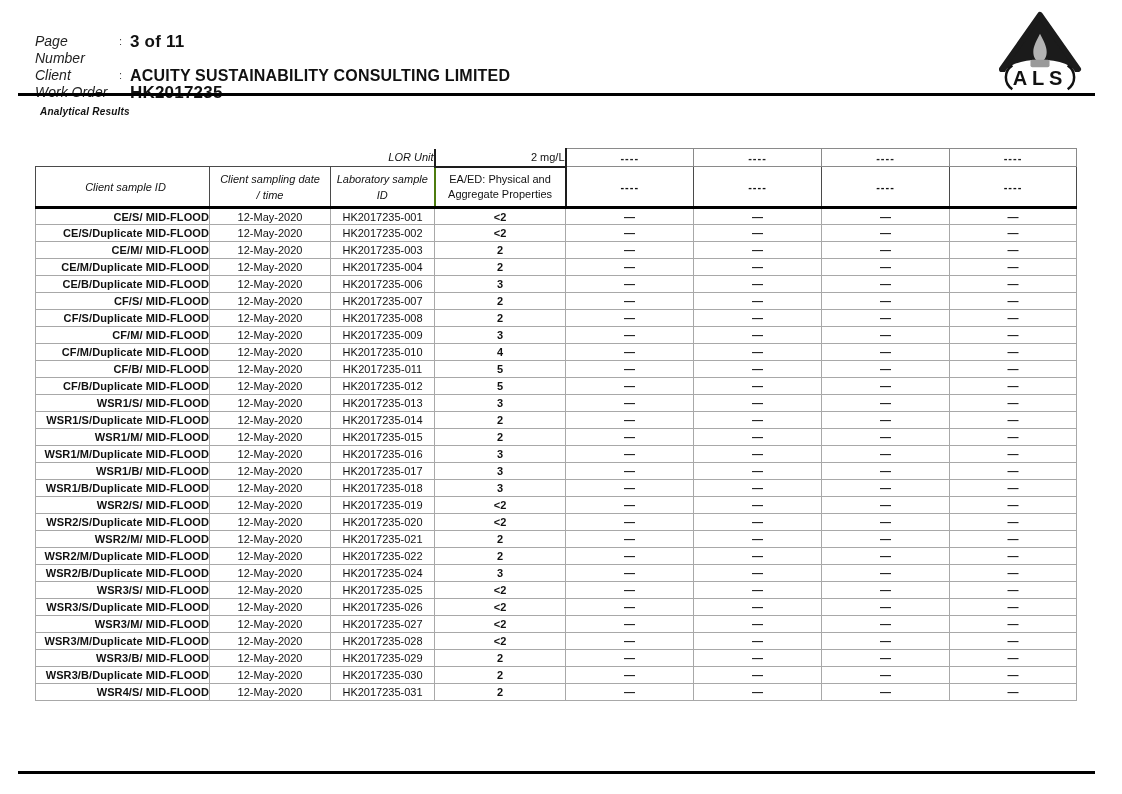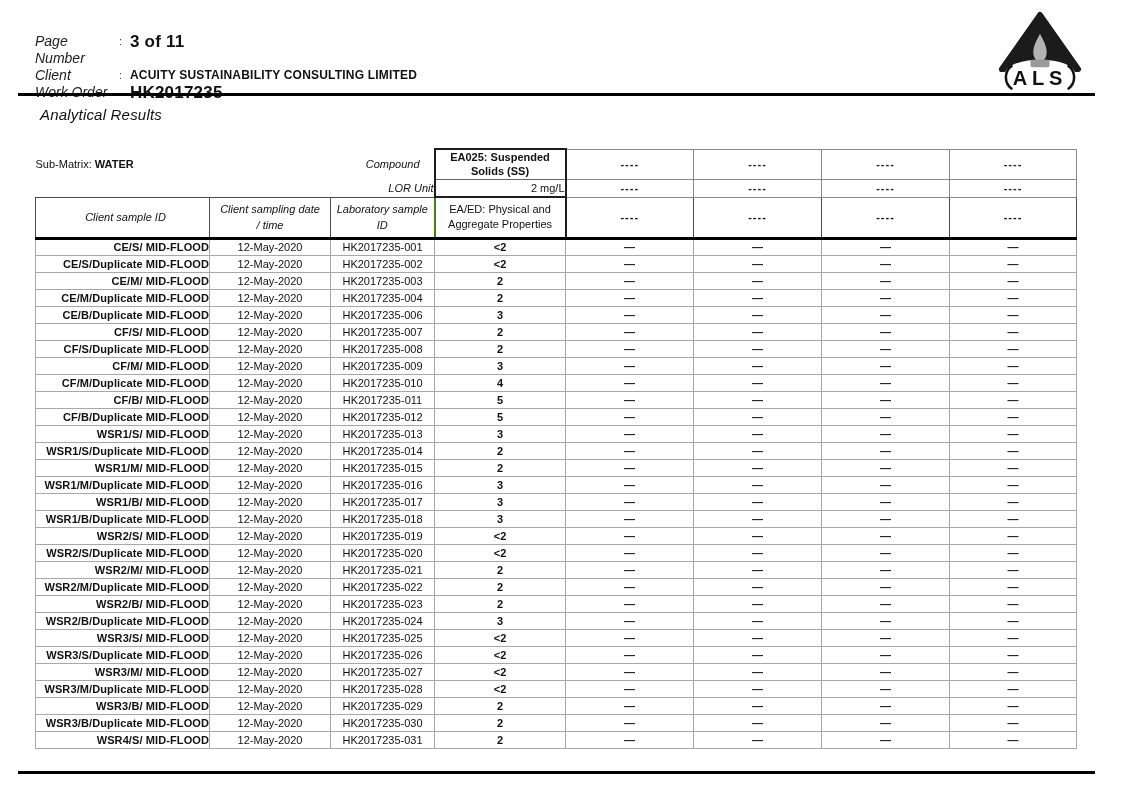--- a/index.html
+++ b/index.html
@@ -11,31 +11,31 @@
     color:#111;
     overflow:hidden;
   }
 
   
   .header-block{position:absolute;top:33px;left:35px;}
   .header-row{display:flex;line-height:17px;}
   .h-label{width:84px;font-style:italic;font-size:14px;color:#222;}
   .h-sep{width:11px;font-size:11px;color:#444;}
   .h-value{font-weight:bold;font-size:17px;letter-spacing:.2px;}
-  .h-value.small{font-size:12px;}
+  .h-value.small{font-size:16px;}
 
   .logo{position:absolute;top:10px;left:986px;width:108px;height:84px;}
 
   .rule{position:absolute;left:18px;width:1077px;background:#000;}
   .rule-top{top:93px;height:3px;}
   .rule-bottom{top:771px;height:3px;}
 
   .section-title{
     position:absolute;top:106px;left:40px;
-    font-weight:normal;font-style:italic;font-size:15px;letter-spacing:.2px;
+    font-weight:bold;font-style:italic;font-size:10px;letter-spacing:.2px;
   }
 
   
   table.results{
     position:absolute;top:148px;left:35px;
     width:1041px;border-collapse:collapse;table-layout:fixed;
   }
   table.results td{padding:0;vertical-align:middle;font-size:11px;overflow:hidden;}
 
   
@@ -131,39 +131,20 @@
       <col style="width:174px">
         <col style="width:121px">
         <col style="width:104px">
         <col style="width:131px">
       <col style="width:128px">
         <col style="width:128px">
         <col style="width:128px">
         <col style="width:127px">
     </colgroup>
     <tbody>
-        <tr class="row-compound">
-      <td class="nb" colspan="3">
-        <div class="submatrix-flex">
-          <span>
-            <span>Sub-Matrix:</span>
-            <b>WATER</b>
-          </span>
-          <span class="compound-label">Compound</span>
-        </div>
-      </td>
-      <td class="compound-box">
-        <div>EA025: Suspended</div>
-        <div>Solids (SS)</div>
-      </td>
-      <td class="dash-box">----</td>
-      <td class="dash-box">----</td>
-      <td class="dash-box">----</td>
-      <td class="dash-box">----</td>
-    </tr>
     <tr class="row-lor">
       <td class="nb lor-label" colspan="3">LOR Unit</td>
       <td class="lor-box">2 mg/L</td>
       <td class="dash-box">----</td>
       <td class="dash-box">----</td>
       <td class="dash-box">----</td>
       <td class="dash-box">----</td>
     </tr>
     <tr class="row-colhead">
       <td class="colhead-left">Client sample ID</td>
@@ -390,30 +371,20 @@
           <td class="cell-id">WSR2/M/Duplicate MID-FLOOD</td>
           <td class="cell-date">12-May-2020</td>
           <td class="cell-lab">HK2017235-022</td>
           <td class="cell-val">2</td>
           <td class="cell-dash">—</td>
           <td class="cell-dash">—</td>
           <td class="cell-dash">—</td>
           <td class="cell-dash">—</td>
         </tr>
         <tr>
-          <td class="cell-id">WSR2/B/ MID-FLOOD</td>
-          <td class="cell-date">12-May-2020</td>
-          <td class="cell-lab">HK2017235-023</td>
-          <td class="cell-val">2</td>
-          <td class="cell-dash">—</td>
-          <td class="cell-dash">—</td>
-          <td class="cell-dash">—</td>
-          <td class="cell-dash">—</td>
-        </tr>
-        <tr>
           <td class="cell-id">WSR2/B/Duplicate MID-FLOOD</td>
           <td class="cell-date">12-May-2020</td>
           <td class="cell-lab">HK2017235-024</td>
           <td class="cell-val">3</td>
           <td class="cell-dash">—</td>
           <td class="cell-dash">—</td>
           <td class="cell-dash">—</td>
           <td class="cell-dash">—</td>
         </tr>
         <tr>

